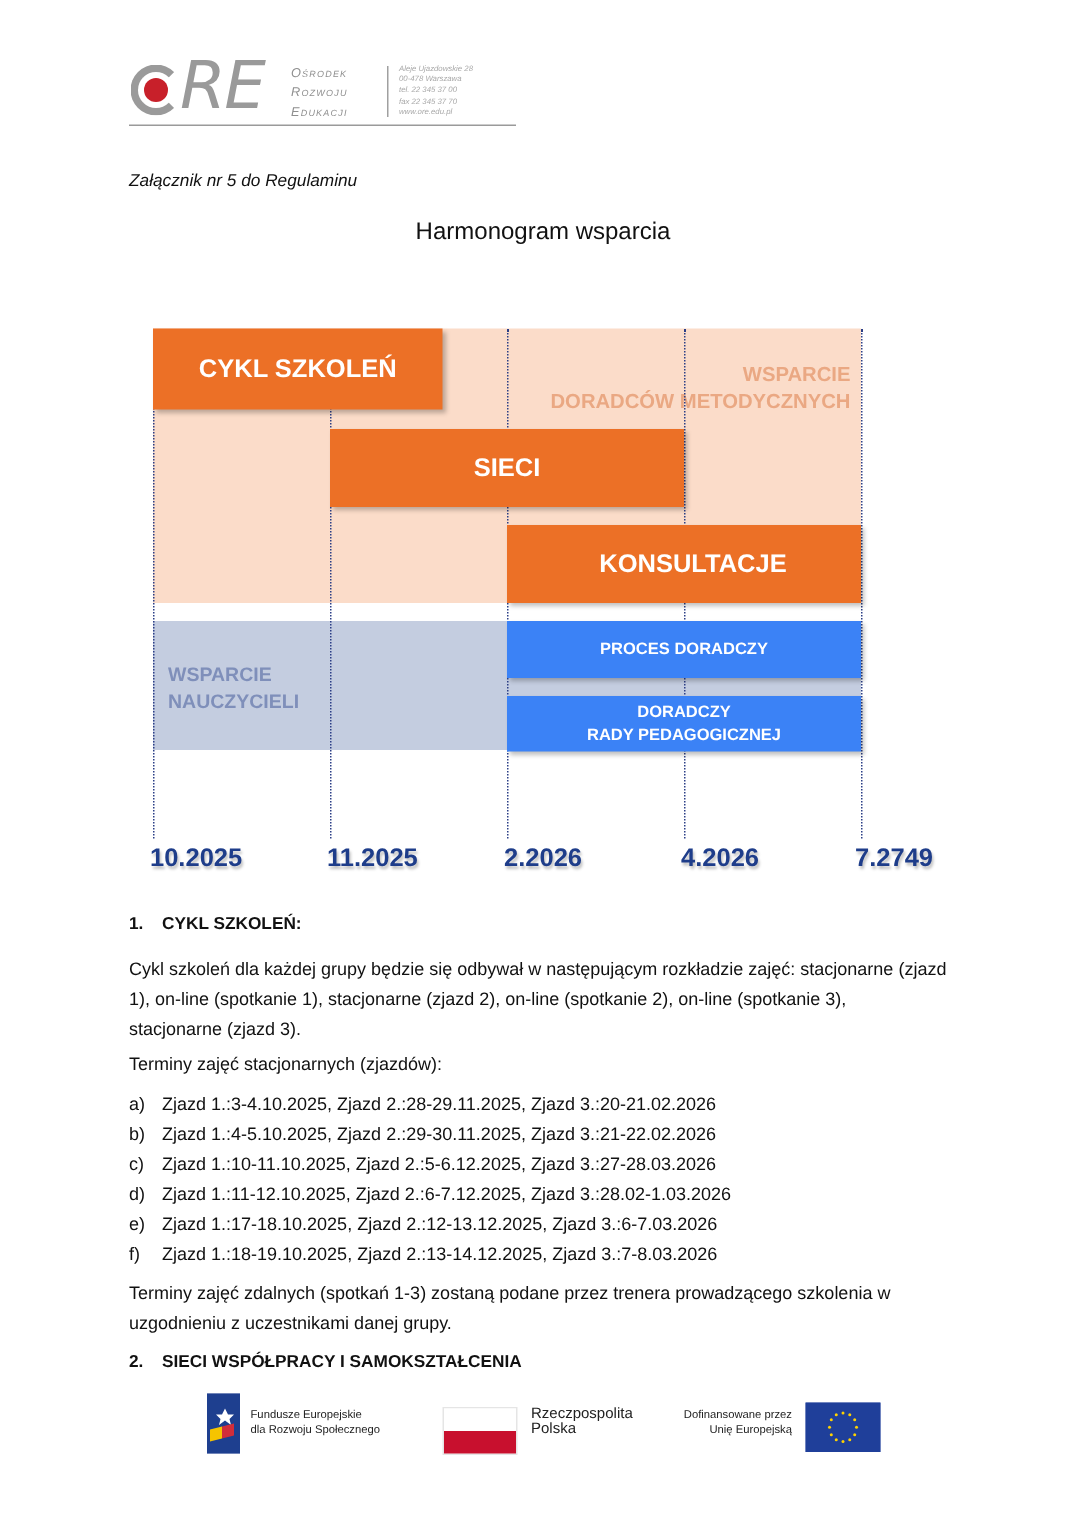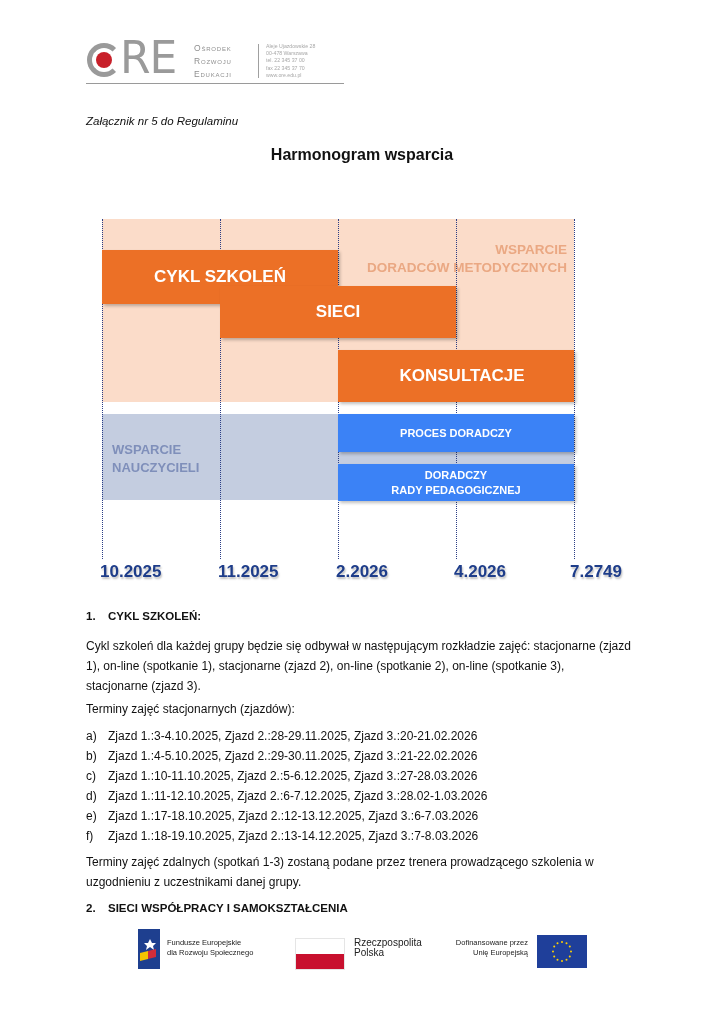--- a/index.html
+++ b/index.html
@@ -1,44 +1,44 @@
 <!DOCTYPE html>
 <html><head>
   <meta charset="utf-8">
   <style>
     * { box-sizing: border-box; margin: 0; padding: 0; }
     html, body { width: 724px; height: 1024px; background: #ffffff; overflow: hidden; }
     body { position: relative; font-family: "Liberation Sans", "DejaVu Sans", sans-serif; color: #111; }
 
     
-    .header { position: absolute; left: 86px; top: 40px; width: 260px; height: 45px; }
+    .header { position: absolute; left: 86px; top: 40px; width: 260px; height: 45px; font-style: italic; }
     .ore-logo { position: absolute; left: 0; top: 0; width: 95px; height: 42px; }
     .ore-ring { position: absolute; left: 1px; top: 3px; width: 34px; height: 34px; border-radius: 50%; border: 5px solid #9a9a9a; border-right-color: transparent; }
     .ore-dot { position: absolute; left: 10px; top: 12px; width: 16px; height: 16px; border-radius: 50%; background: #c8202a; }
     .ore-text { position: absolute; left: 34px; top: -4px; font-size: 44px; font-family: "DejaVu Sans", sans-serif; color: #9a9a9a; letter-spacing: -1px; line-height: 44px; }
     .org-name { position: absolute; left: 108px; top: 2px; font-size: 8.5px; line-height: 13px; color: #8f8f8f; letter-spacing: 0.8px; font-variant: small-caps; }
     .header-divider { position: absolute; left: 172px; top: 4px; width: 1px; height: 34px; background: #a0a0a0; }
     .address { position: absolute; left: 180px; top: 3px; font-size: 5.2px; line-height: 7.2px; color: #a8a8a8; }
     .header-rule { position: absolute; left: 0; top: 43px; width: 258px; height: 1px; background: #9a9a9a; }
 
     .annex { position: absolute; left: 86px; top: 115px; font-style: italic; font-size: 11.5px; font-family: "Liberation Sans", sans-serif; color: #111; }
-    .title { position: absolute; left: 0; width: 724px; top: 146px; text-align: center; font-weight: bold; font-size: 16px; color: #111; }
+    .title { position: absolute; left: 0; width: 724px; top: 146px; text-align: center; font-weight: normal; font-size: 16px; color: #111; }
 
     
     .diagram { position: absolute; left: 0; top: 0; width: 724px; height: 600px; }
     .diagram-title { position: absolute; left: 94px; top: 183px; width: 480px; text-align: center; font-weight: bold; font-size: 14.5px; color: #2a4fa0; text-shadow: 1px 2px 2px rgba(0,0,0,0.25); letter-spacing: 0.1px; }
 
     .bg-orange { position: absolute; left: 102px; top: 219px; width: 472px; height: 183px; background: #fbdcc9; }
     .bg-blue { position: absolute; left: 102px; top: 414px; width: 472px; height: 86px; background: #c4cde0; }
 
     .bar { position: absolute; display: flex; align-items: center; justify-content: center; text-align: center; font-weight: bold; color: #fff; box-shadow: 2px 2px 3px rgba(0,0,0,0.25); }
     .bar.orange { background: #ec7026; font-size: 17px; }
     .bar.navy { background: #3b82f6; font-size: 11px; line-height: 15px; }
 
-    .bar-cykl { left: 102px; top: 219px; width: 236px; height: 54px; margin-top: 31px; }
+    .bar-cykl { left: 102px; top: 219px; width: 193px; height: 54px; }
     .bar-sieci { left: 220px; top: 286px; width: 236px; height: 52px; }
     .bar-konsul { left: 338px; top: 350px; width: 236px; height: 52px; padding-left: 12px; }
     .bar-proces { left: 338px; top: 414px; width: 236px; height: 38px; }
     .bar-szkol { left: 338px; top: 464px; width: 236px; height: 37px; }
 
     .label-doradcow { position: absolute; left: 345px; top: 241px; width: 222px; text-align: right; font-weight: bold; font-size: 13.5px; line-height: 18px; color: #eaa883; }
     .label-naucz { position: absolute; left: 112px; top: 441px; font-weight: bold; font-size: 13px; line-height: 18px; color: #7f8fba; }
 
     .vline { position: absolute; top: 219px; height: 340px; width: 0; border-left: 1.5px dotted #2b3e86; }
     .date { position: absolute; top: 562px; font-weight: bold; font-size: 17px; color: #1e3d8a; text-shadow: 1px 2px 2px rgba(0,0,0,0.25); transform: translateX(-2px); }

